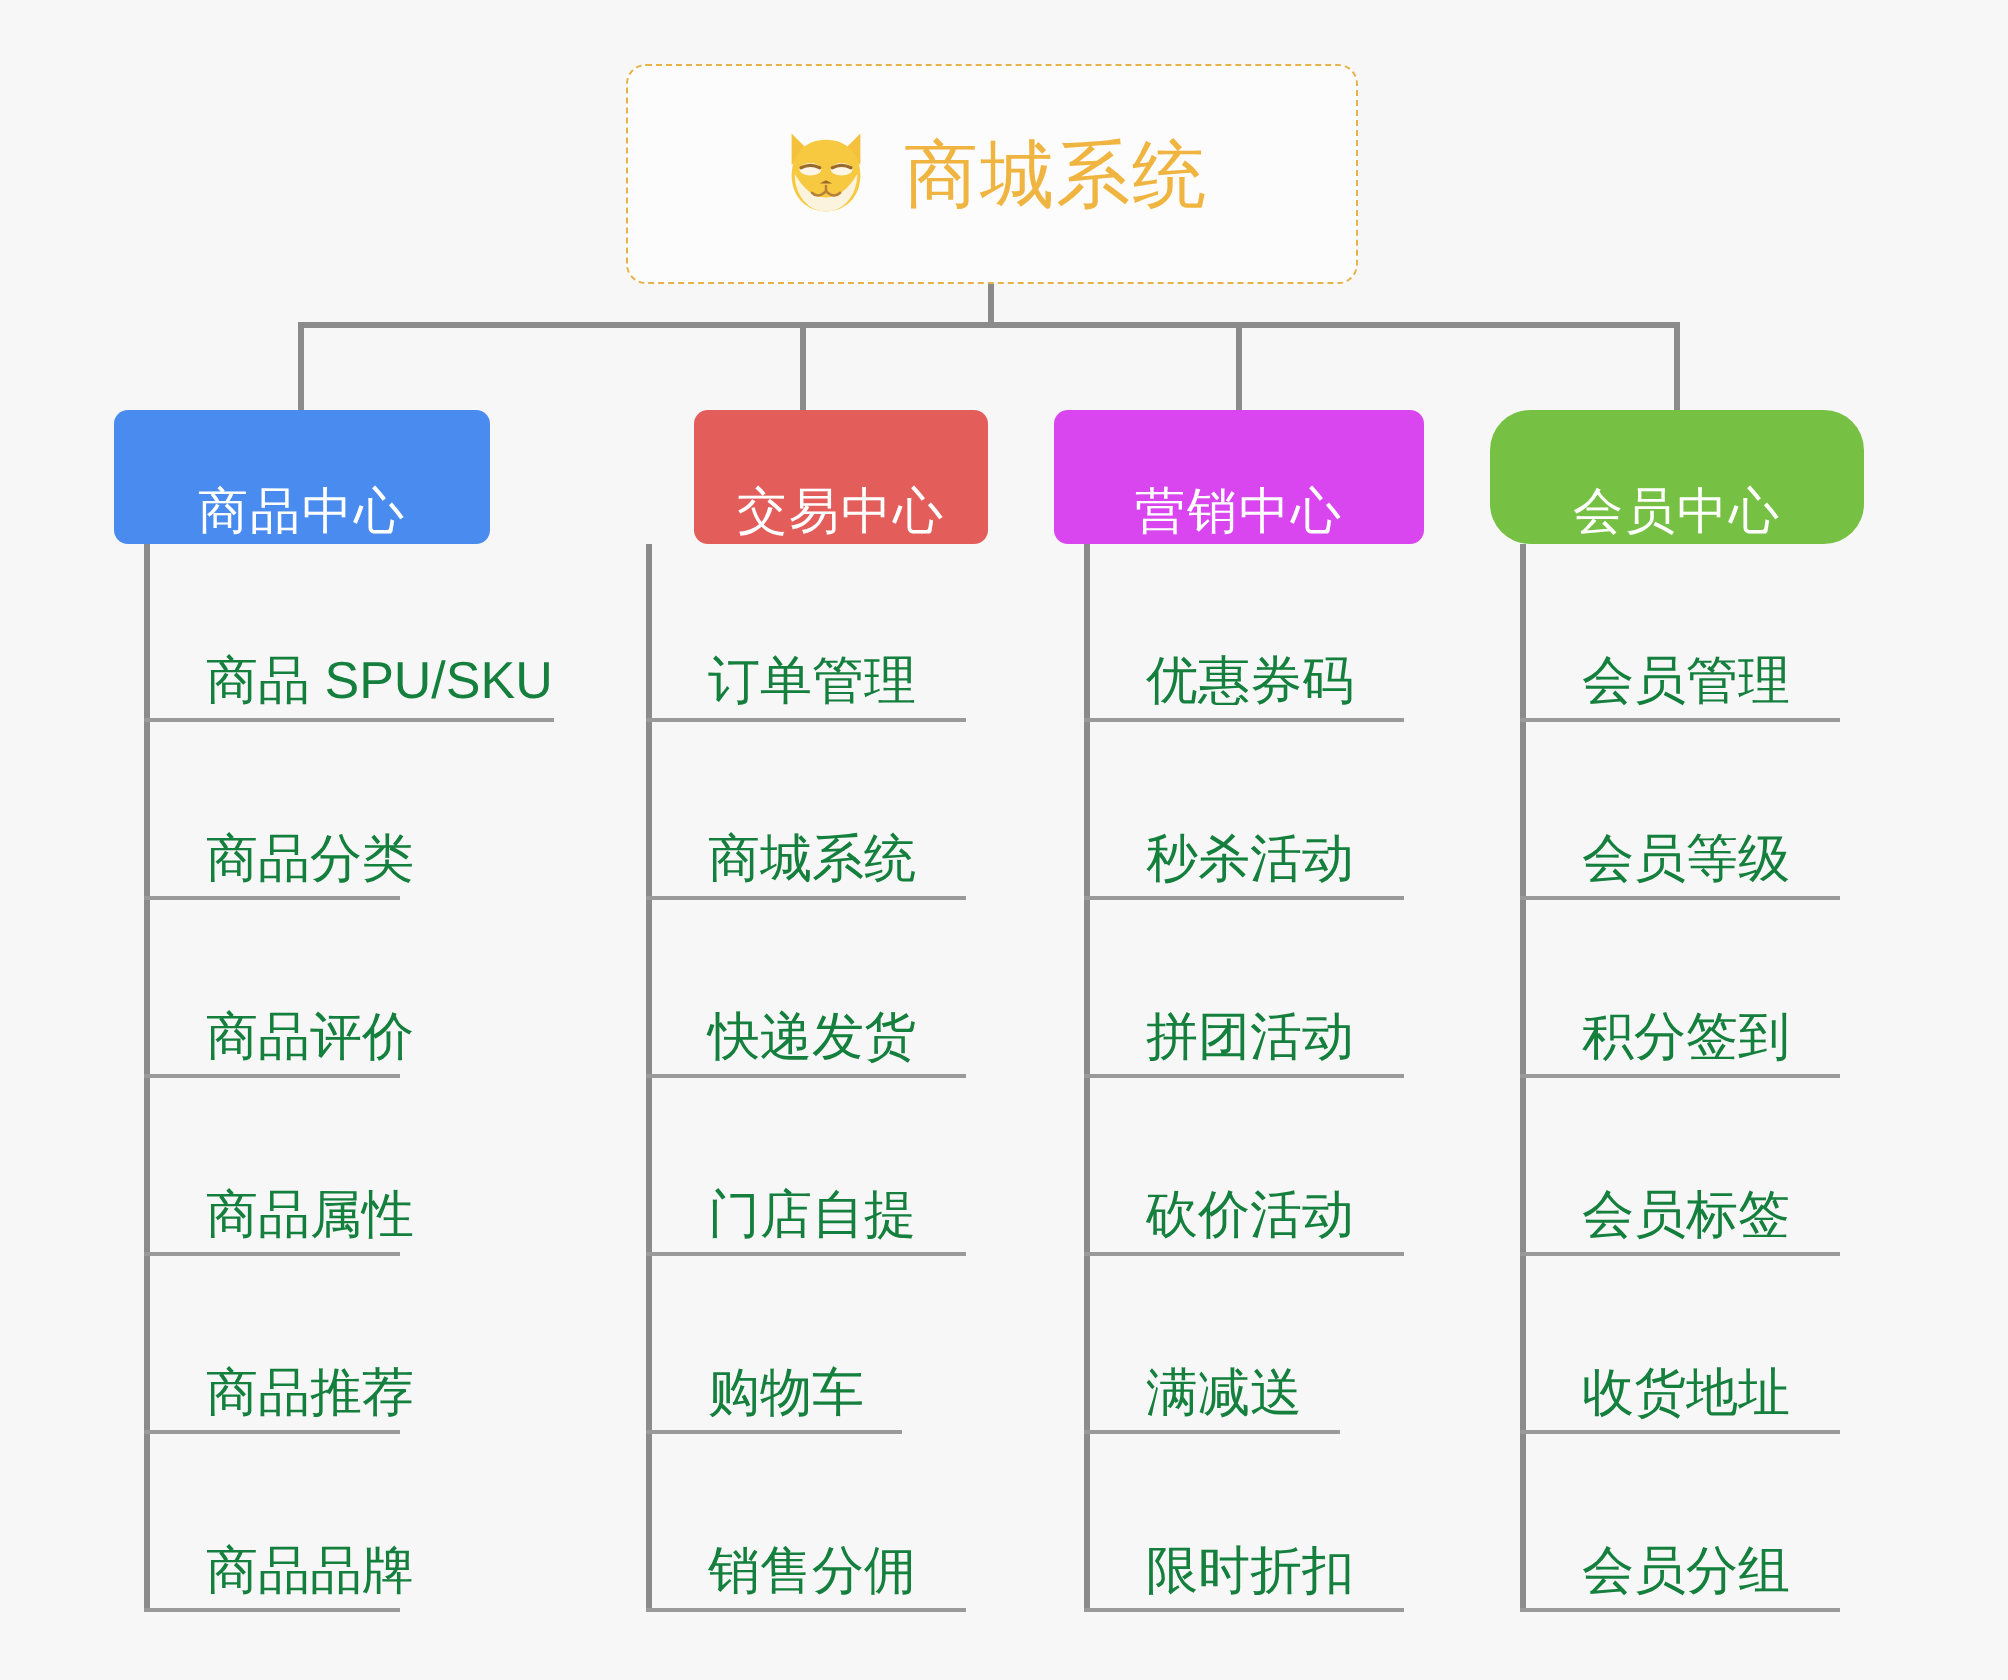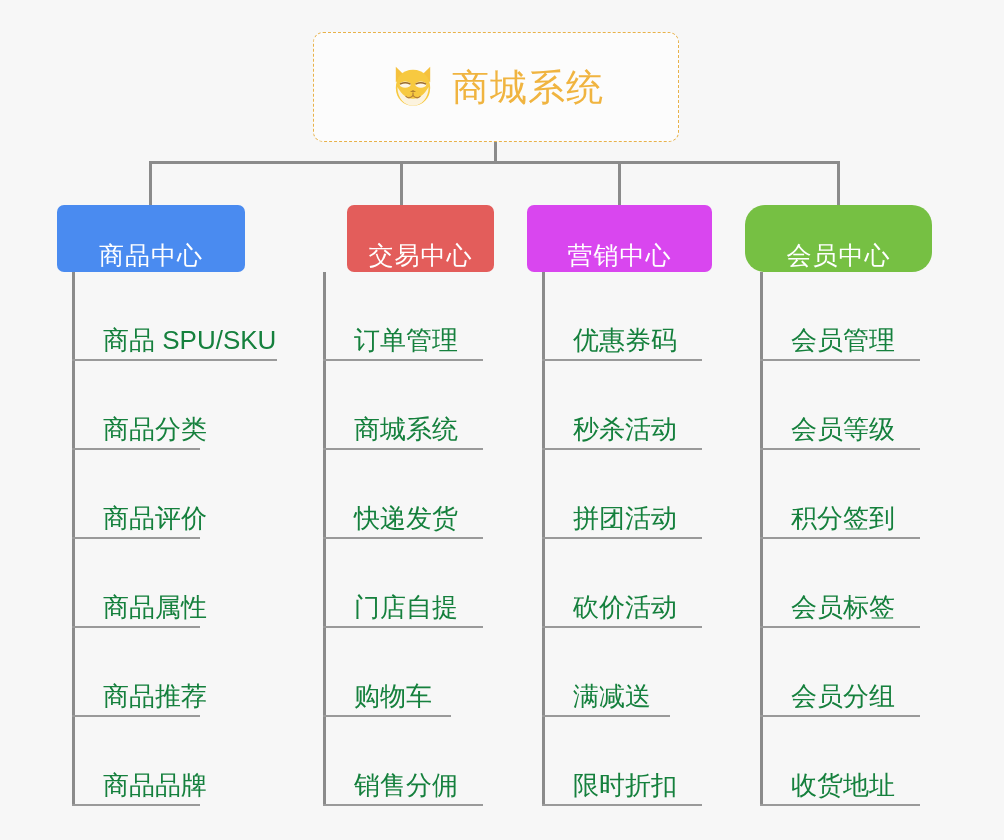--- a/index.html
+++ b/index.html
@@ -266,23 +266,23 @@
       </div>
       <div class="leaf">
         <span class="leaf-label">积分签到</span>
         <span class="leaf-rule"></span>
       </div>
       <div class="leaf">
         <span class="leaf-label">会员标签</span>
         <span class="leaf-rule"></span>
       </div>
       <div class="leaf">
+        <span class="leaf-label">收货地址</span>
+        <span class="leaf-rule"></span>
+      </div>
+      <div class="leaf">
         <span class="leaf-label">会员分组</span>
         <span class="leaf-rule"></span>
       </div>
-      <div class="leaf">
-        <span class="leaf-label">收货地址</span>
-        <span class="leaf-rule"></span>
-      </div>
     </div>
   </div>
 
 </div>
 
 </body></html>

